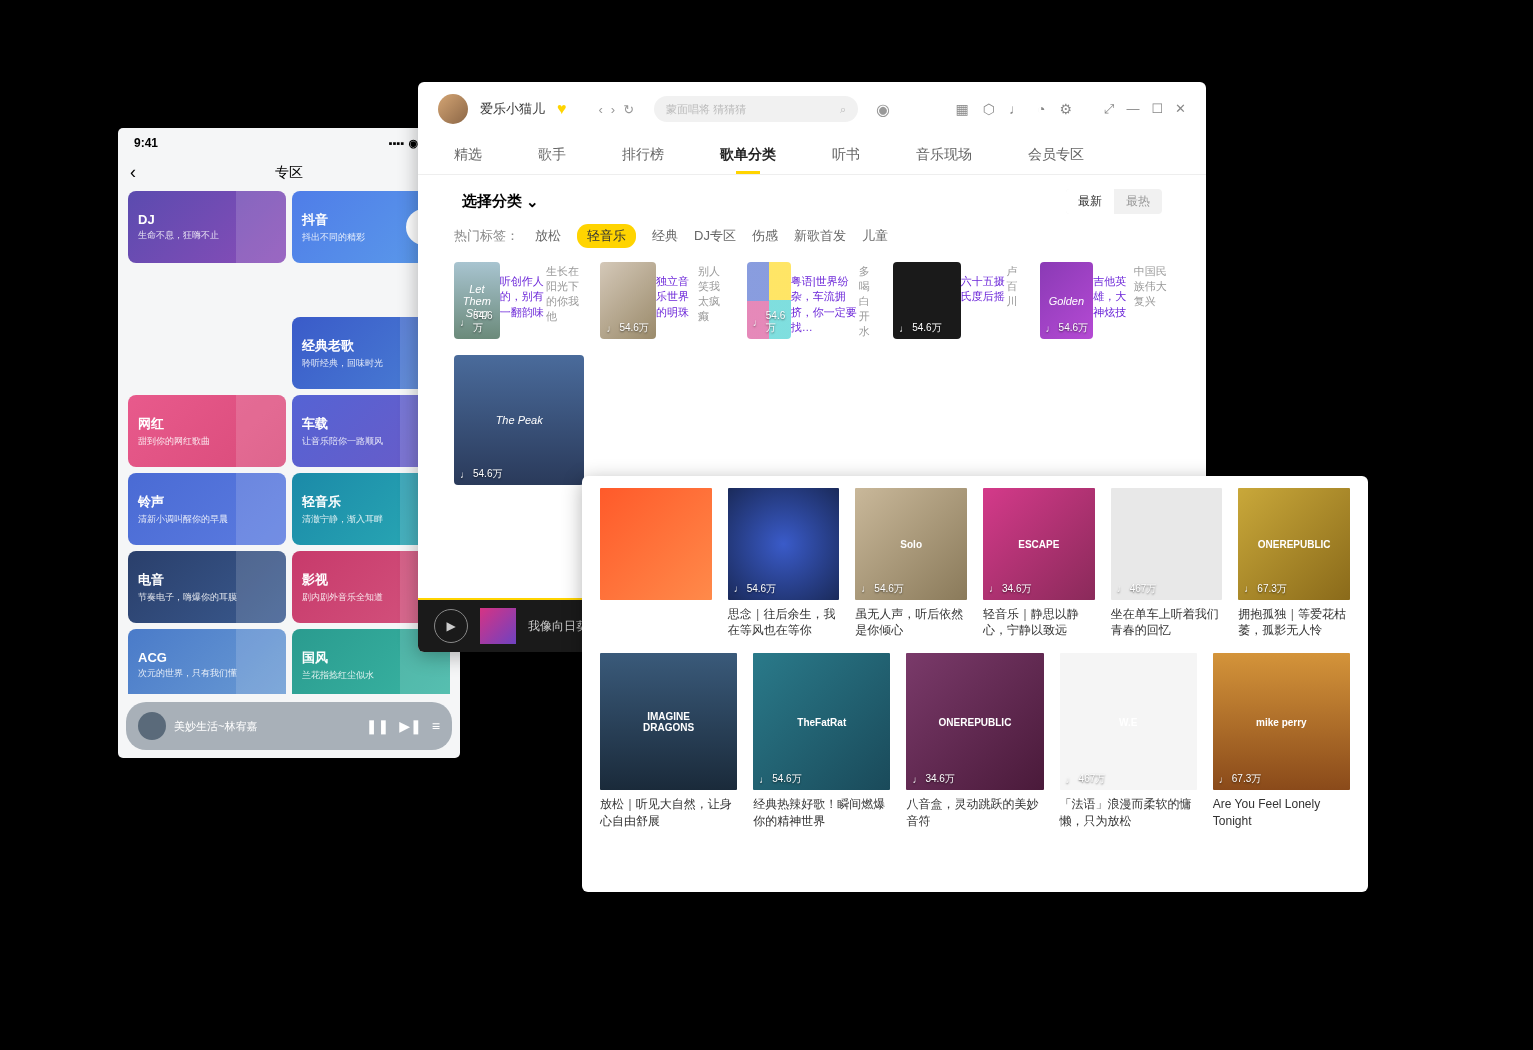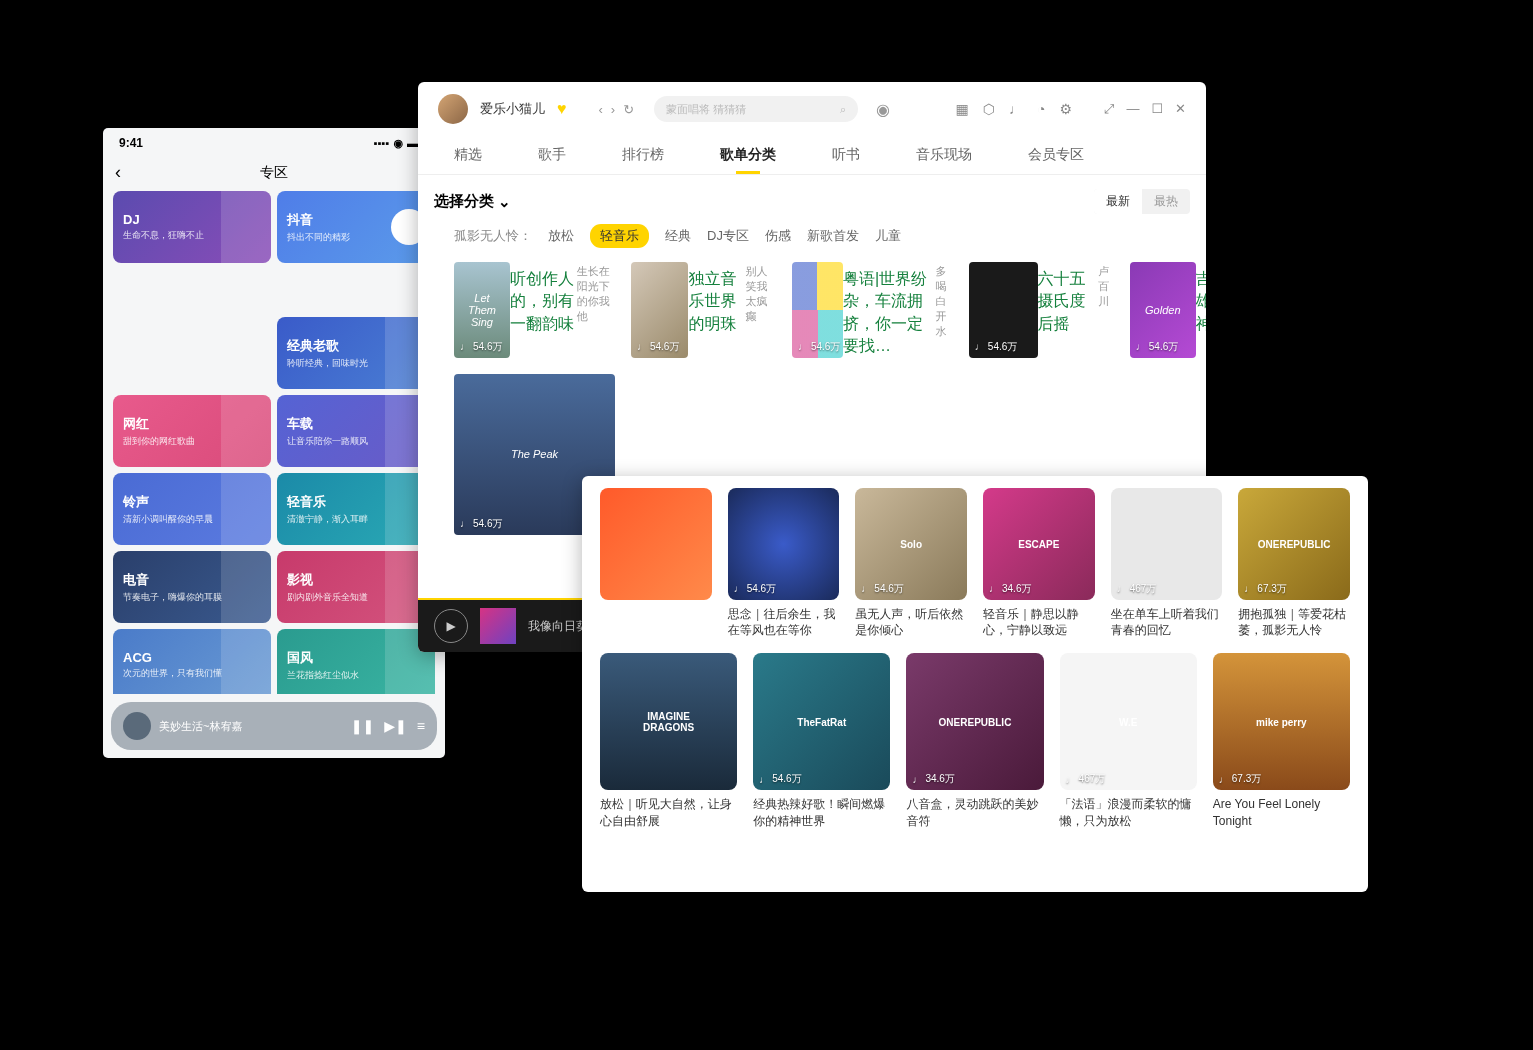--- a/index.html
+++ b/index.html
@@ -1,16 +1,16 @@
 <!DOCTYPE html>
 <html><head>
 <meta charset="utf-8">
 <style>
 body{margin:0;background:#000;font-family:-apple-system,"PingFang SC","Microsoft YaHei",sans-serif;width:1533px;height:1050px;position:relative;overflow:hidden}
-.phone{position:absolute;left:103px;top:128px;width:342px;height:630px;background:#f5f6f7;border-radius:5px;display:flex;flex-direction:column;box-shadow:0 4px 20px rgba(0,0,0,.3)}
+.phone{position:absolute;left:118px;top:128px;width:342px;height:630px;background:#f5f6f7;border-radius:5px;display:flex;flex-direction:column;box-shadow:0 4px 20px rgba(0,0,0,.3)}
 .phone-status{display:flex;justify-content:space-between;align-items:center;padding:8px 16px;font-size:12px;font-weight:600}
 .status-icons{display:flex;gap:4px;align-items:center}
 .status-icons span{font-size:11px}
 .phone-header{display:flex;align-items:center;padding:4px 12px 8px;position:relative}
 .back-chev{font-size:18px;width:20px}
 .phone-title{position:absolute;left:50%;transform:translateX(-50%);font-size:14px;font-weight:400}
 .cat-grid{flex:1;padding:0 10px;display:grid;grid-template-columns:1fr 1fr;gap:6px;overflow:hidden}
 .cat-card{position:relative;height:56px;border-radius:8px;padding:8px 10px;color:#fff;overflow:hidden;display:flex;flex-direction:column;justify-content:center}
 .cat-title{font-size:13px;font-weight:600;margin-bottom:2px}
 .cat-sub{font-size:9px;opacity:.85}
@@ -29,44 +29,44 @@
 .nav-btns{display:flex;gap:8px;margin-left:20px;color:#999;font-size:13px}
 .search{flex:1;max-width:180px;height:26px;background:#f1f1f1;border-radius:13px;display:flex;align-items:center;padding:0 12px;color:#bbb;font-size:11px;margin-left:8px}
 .search-ic{margin-left:auto}
 .top-icons{display:flex;gap:14px;margin-left:auto;color:#888;font-size:14px}
 .top-icons span{cursor:pointer}
 .win-ctrl{display:flex;gap:12px;margin-left:20px;color:#888;font-size:13px}
 .nav-tabs{display:flex;gap:56px;padding:0 36px;border-bottom:1px solid #eee;font-size:14px}
 .nav-tab{padding:10px 0;color:#666;cursor:pointer;position:relative}
 .nav-tab.active{color:#222;font-weight:600}
 .nav-tab.active::after{content:'';position:absolute;bottom:0;left:50%;transform:translateX(-50%);width:24px;height:3px;background:#ffd400}
-.filter-row{padding:14px 16px 0;display:flex;align-items:center}
+.filter-row{padding:14px 44px 0;display:flex;align-items:center}
 .filter-title{font-size:15px;font-weight:600;display:flex;align-items:center;gap:4px}
 .sort-pills{margin-left:auto;display:flex;background:#f1f1f1;border-radius:4px;overflow:hidden;font-size:12px}
 .sort-pill{padding:4px 12px;color:#999}
 .sort-pill.active{background:#fff;color:#333;font-weight:500}
 .tags-row{padding:10px 36px;display:flex;align-items:center;gap:16px;font-size:13px;color:#666}
 .tag-lbl{color:#888}
 .tag{cursor:pointer}
 .tag.active{background:#ffd400;color:#333;padding:3px 10px;border-radius:11px}
 .pl-grid{padding:4px 36px;display:grid;grid-template-columns:repeat(5,1fr);gap:16px}
 .pl-item{display:flex;flex-direction:row}
 .pl-cover{position:relative;width:100%;aspect-ratio:1;border-radius:4px;overflow:hidden;background:#ddd}
 .pl-count{position:absolute;bottom:4px;left:6px;color:#fff;font-size:10px;display:flex;align-items:center;gap:3px;text-shadow:0 1px 2px rgba(0,0,0,.6)}
-.pl-title{font-size:16px;color:#15803d;margin-top:6px;line-height:1.4}
+.pl-title{font-size:11px;color:#6d28d9;margin-top:12px;line-height:1.4}
 .pl-sub{font-size:11px;color:#999;margin-top:2px}
 .desk-player{background:#1a1a1a;border-top:2px solid #ffd400;height:52px;display:flex;align-items:center;padding:0 16px;gap:12px;margin-top:auto}
 .play-btn{width:32px;height:32px;border:1px solid #888;border-radius:50%;display:flex;align-items:center;justify-content:center;color:#ccc;font-size:12px}
 .now-cover{width:36px;height:36px;background:linear-gradient(135deg,#d63384,#6f42c1)}
 .now-text{color:#ccc;font-size:12px}
 
 .overlay{position:absolute;left:582px;top:476px;width:750px;height:392px;background:#fff;border-radius:6px;padding:12px 18px;box-shadow:0 4px 20px rgba(0,0,0,.3)}
 .ov-grid{display:grid;grid-template-columns:repeat(5,1fr);gap:16px}
 .ov-item{display:flex;flex-direction:column}
-.ov-cover{position:relative;width:100%;aspect-ratio:1;border-radius:8px;overflow:hidden;background:#ddd}
+.ov-cover{position:relative;width:100%;aspect-ratio:1;border-radius:1px;overflow:hidden;background:#ddd}
 .ov-title{font-size:12px;color:#333;margin-top:6px;line-height:1.4}
 </style>
 </head>
 <body>
 
 <div class="phone">
  <div class="phone-status">
   <span>9:41</span>
   <div class="status-icons">
    <span>▪▪▪▪</span>
@@ -198,21 +198,21 @@
   <div class="filter-title">
    <span>选择分类</span>
    <span>⌄</span>
   </div>
   <div class="sort-pills" id="sort-pills">
         <div class="sort-pill active">最新</div>
         <div class="sort-pill">最热</div>
       </div>
  </div>
  <div class="tags-row" id="tags-row">
-  <span class="tag-lbl">孤影无人怜：</span>
+  <span class="tag-lbl">热门标签：</span>
  <span class="tag">放松</span>
       <span class="tag active">轻音乐</span>
       <span class="tag">经典</span>
       <span class="tag">DJ专区</span>
       <span class="tag">伤感</span>
       <span class="tag">新歌首发</span>
       <span class="tag">儿童</span>
     </div>
  <div class="pl-grid" id="pl-grid">
       <div class="pl-item">

